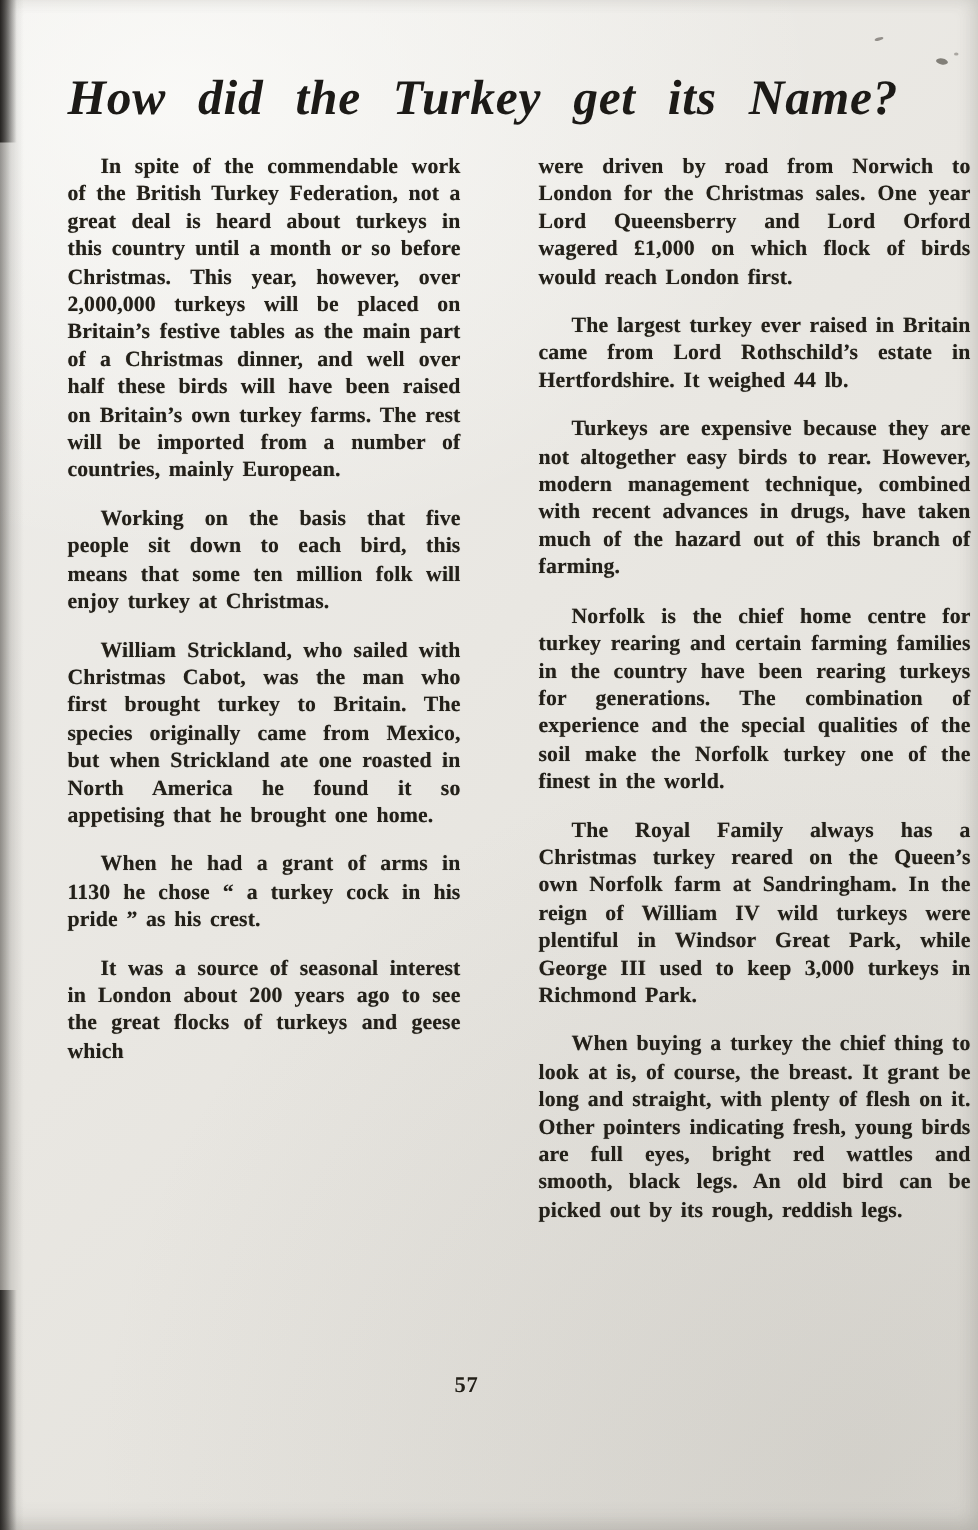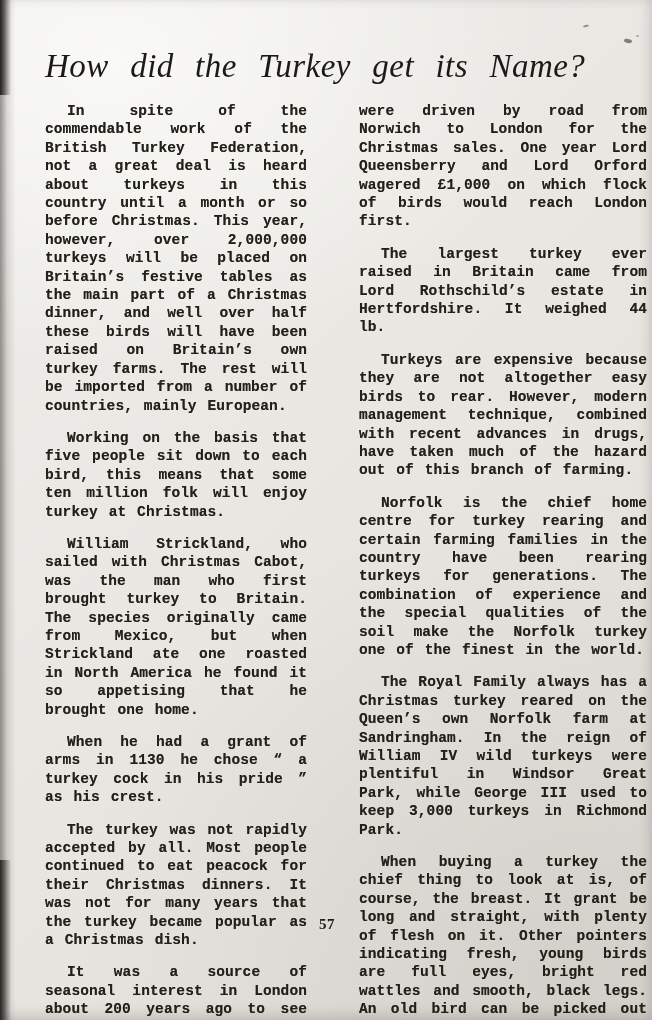--- a/index.html
+++ b/index.html
@@ -31,21 +31,21 @@
   .speck { position: absolute; border-radius: 50%; background: #4a463f; pointer-events: none; }
   .speck-1 { left: 583px; top: 25px;  width: 6px; height: 2px; opacity: .55; transform: rotate(-15deg); }
   .speck-2 { left: 624px; top: 39px;  width: 8px; height: 4px; opacity: .65; transform: rotate(10deg); }
   .speck-3 { left: 636px; top: 35px;  width: 3px; height: 2px; opacity: .40; }
 
   .title {
     margin: 46px 0 0 45px;
     font-size: 33px;
     line-height: 41px;
     font-style: italic;
-    font-weight: normal;
+    font-weight: bold;
     letter-spacing: 0.5px;
     word-spacing: 0.38em;
     color: #1c1a17;
   }
   .columns {
     display: flex;
     gap: 16px;
     margin-top: 15px;
     padding: 0 42px 0 45px;
   }
@@ -55,27 +55,26 @@
   .col p {
     margin: 0 0 14px 0;
     font-size: 14.5px;
     line-height: 18.4px;
     font-weight: bold;
     text-align: justify;
     text-indent: 22px;
     word-spacing: 0.14em;
     letter-spacing: 0.1px;
     text-shadow: 0 0 0.5px rgba(35,32,25,0.55);
-    font-family: Liberation Mono, monospace;
   }
   
   .col-right p:first-child { text-indent: 0; }
   .page-number {
     position: absolute;
-    left: 319px;
+    left: 303px;
     top: 916px;
     font-size: 15px;
     font-weight: bold;
     letter-spacing: 0.5px;
   }
 </style>
 </head>
 <body>
 
 <div class="page">
@@ -86,21 +85,20 @@
   <div class="speck speck-3"></div>
 
   <h1 class="title">How did the Turkey get its Name?</h1>
 
   <div class="columns">
     <div class="col col-left">
       <p>In spite of the commendable work of the British Turkey Federation, not a great deal is heard about turkeys in this country until a month or so before Christmas. This year, however, over 2,000,000 turkeys will be placed on Britain’s festive tables as the main part of a Christmas dinner, and well over half these birds will have been raised on Britain’s own turkey farms. The rest will be imported from a number of countries, mainly European.</p>
       <p>Working on the basis that five people sit down to each bird, this means that some ten million folk will enjoy turkey at Christmas.</p>
       <p>William Strickland, who sailed with Christmas Cabot, was the man who first brought turkey to Britain. The species originally came from Mexico, but when Strickland ate one roasted in North America he found it so appetising that he brought one home.</p>
       <p>When he had a grant of arms in 1130 he chose “ a turkey cock in his pride ” as his crest.</p>
-      <p>The turkey was not rapidly accepted by all. Most people continued to eat peacock for their Christmas dinners. It was not for many years that the turkey became popular as a Christmas dish.</p>
       <p>It was a source of seasonal interest in London about 200 years ago to see the great flocks of turkeys and geese which</p>
     </div>
     <div class="col col-right">
       <p>were driven by road from Norwich to London for the Christmas sales.  One year Lord Queensberry and Lord Orford wagered £1,000 on which flock of birds would reach London first.</p>
       <p>The largest turkey ever raised in Britain came from Lord Rothschild’s estate in Hertfordshire.  It weighed 44 lb.</p>
       <p>Turkeys are expensive because they are not altogether easy birds to rear.  However, modern management technique, combined with recent advances in drugs, have taken much of the hazard out of this branch of farming.</p>
       <p>Norfolk is the chief home centre for turkey rearing and certain farming families in the country have been rearing turkeys for generations. The combination of experience and the special qualities of the soil make the Norfolk turkey one of the finest in the world.</p>
       <p>The Royal Family always has a Christmas turkey reared on the Queen’s own Norfolk farm at Sandringham.  In the reign of William IV wild turkeys were plentiful in Windsor Great Park, while George III used to keep 3,000 turkeys in Richmond Park.</p>
       <p>When buying a turkey the chief thing to look at is, of course, the breast.  It grant be long and straight, with plenty of flesh on it.  Other pointers indicating fresh, young birds are full eyes, bright red wattles and smooth, black legs.  An old bird can be picked out by its rough, reddish legs.</p>
     </div>

